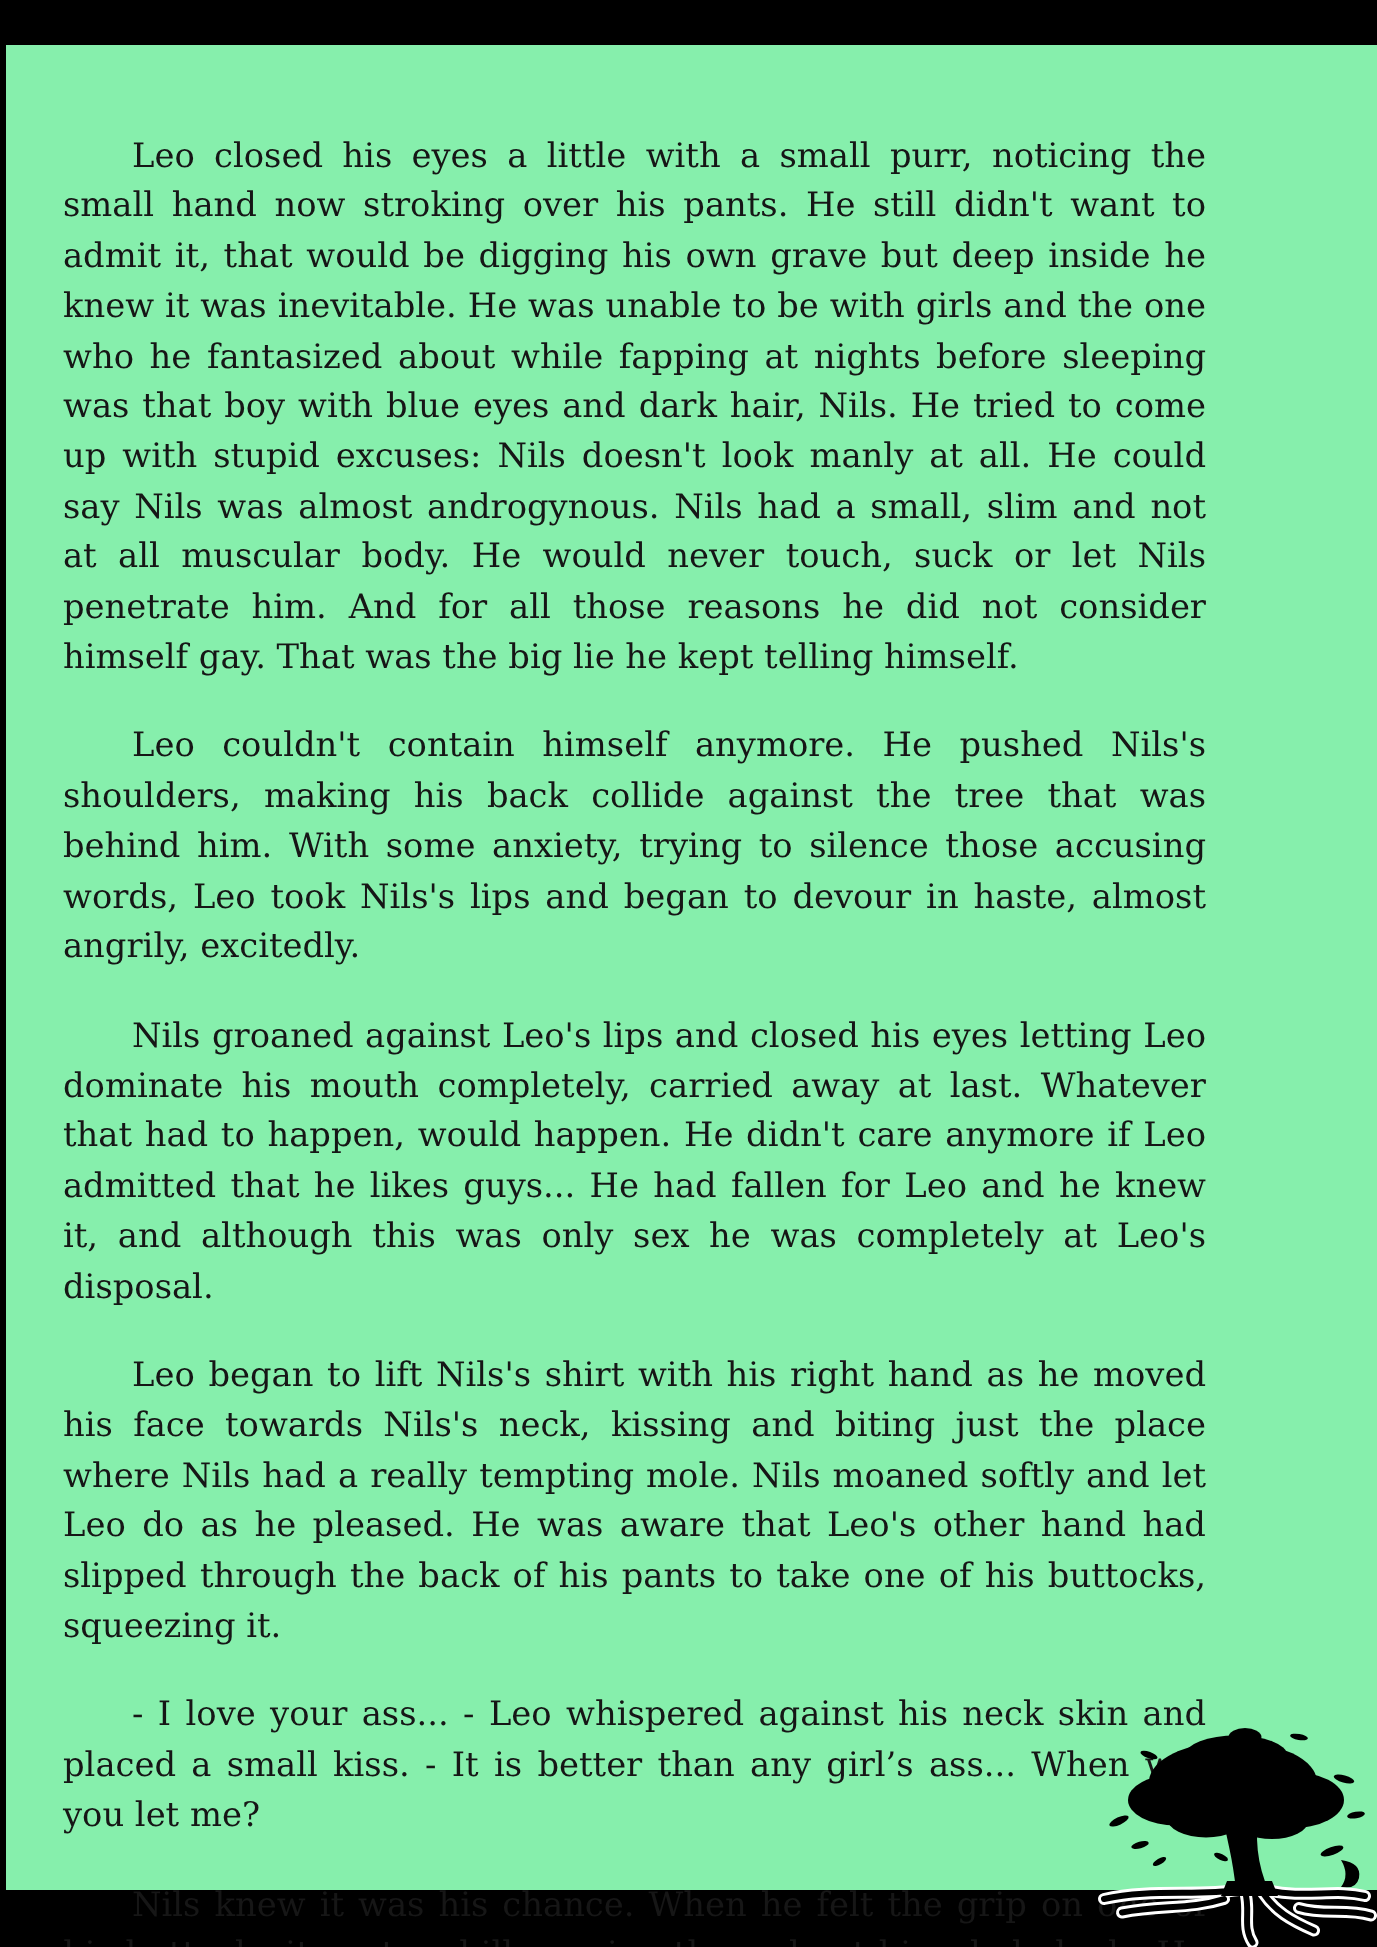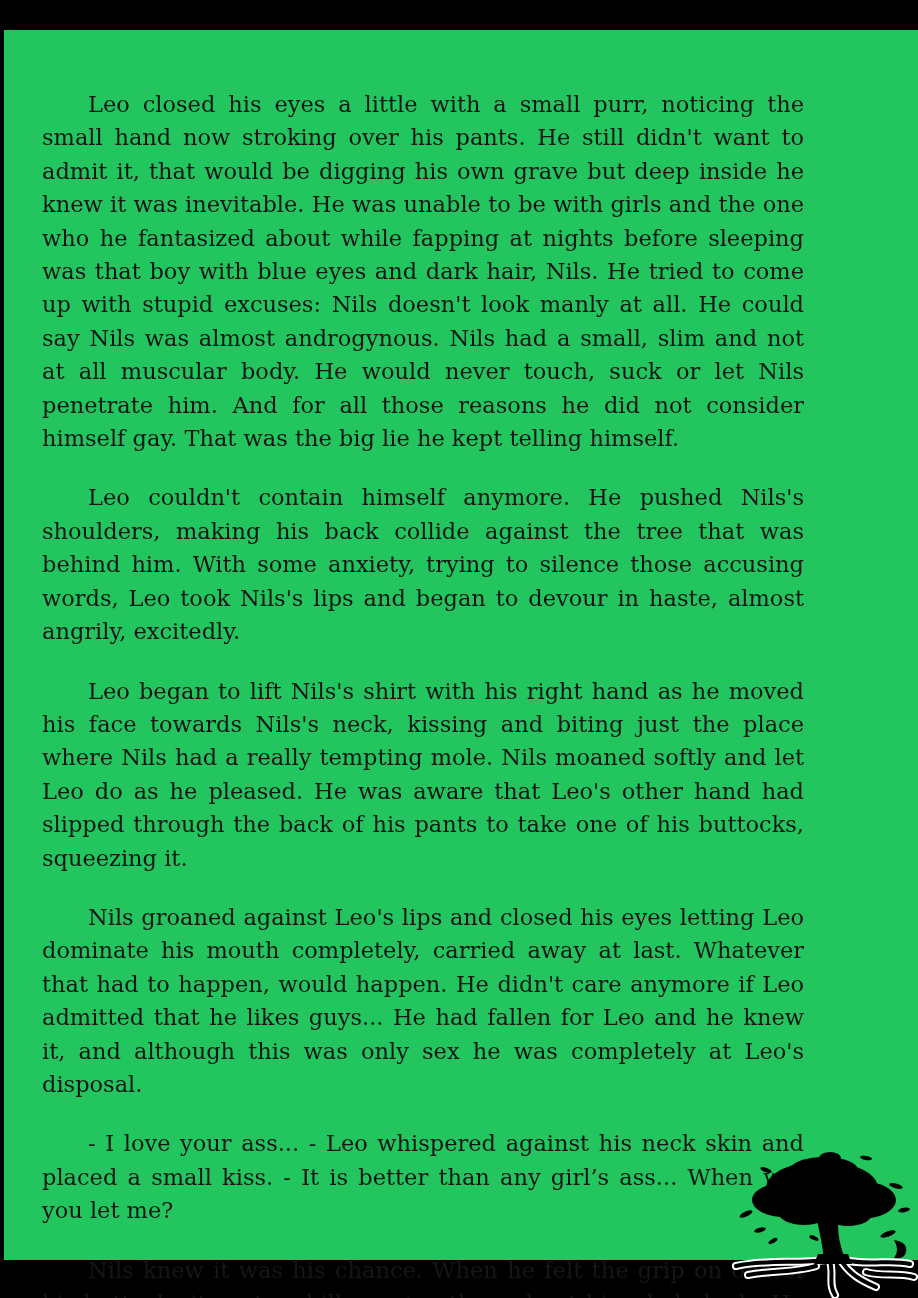--- a/index.html
+++ b/index.html
@@ -4,21 +4,21 @@
 <style>
   html, body {
     margin: 0;
     padding: 0;
     background: #ffffff;
   }
   .page {
     position: relative;
     width: 918px;
     height: 1298px;
-    background: #22c55e;
+    background: #86efac;
     overflow: hidden;
     font-family: "DejaVu Serif", "Liberation Serif", serif;
   }
   .top-bar {
     position: absolute;
     top: 0; left: 0;
     width: 100%;
     height: 30px;
     background: #000000;
     z-index: 3;
@@ -69,22 +69,22 @@
 <body>
 
 <div class="page">
 
   <div class="top-bar"></div>
   <div class="left-edge"></div>
 
   <div class="text-block">
     <p>Leo closed his eyes a little with a small purr, noticing the small hand now stroking over his pants. He still didn't want to admit it, that would be digging his own grave but deep inside he knew it was inevitable. He was unable to be with girls and the one who he fantasized about while fapping at nights before sleeping was that boy with blue eyes and dark hair, Nils. He tried to come up with stupid excuses: Nils doesn't look manly at all. He could say Nils was almost androgynous. Nils had a small, slim and not at all muscular body. He would never touch, suck or let Nils penetrate him. And for all those reasons he did not consider himself gay. That was the big lie he kept telling himself.</p>
     <p>Leo couldn't contain himself anymore. He pushed Nils's shoulders, making his back collide against the tree that was behind him. With some anxiety, trying to silence those accusing words, Leo took Nils's lips and began to devour in haste, almost angrily, excitedly.</p>
+    <p>Nils groaned against Leo's lips and closed his eyes letting Leo dominate his mouth completely, carried away at last. Whatever that had to happen, would happen. He didn't care anymore if Leo admitted that he likes guys... He had fallen for Leo and he knew it, and although this was only sex he was completely at Leo's disposal.</p>
     <p>Leo began to lift Nils's shirt with his right hand as he moved his face towards Nils's neck, kissing and biting just the place where Nils had a really tempting mole. Nils moaned softly and let Leo do as he pleased. He was aware that Leo's other hand had slipped through the back of his pants to take one of his buttocks, squeezing it.</p>
-    <p>Nils groaned against Leo's lips and closed his eyes letting Leo dominate his mouth completely, carried away at last. Whatever that had to happen, would happen. He didn't care anymore if Leo admitted that he likes guys... He had fallen for Leo and he knew it, and although this was only sex he was completely at Leo's disposal.</p>
     <p>- I love your ass... - Leo whispered against his neck skin and placed a small kiss. - It is better than any girl’s ass... When will you let me?</p>
     <p>Nils knew it was his chance. When he felt the grip on one of his buttocks it sent a chill running throughout his whole body. He drew a mischievous smile and gave Leo a playful look.</p>
   </div>
 
   <div class="bottom-bar"></div>
 
   <svg class="tree-logo" viewBox="0 0 200 150" xmlns="http://www.w3.org/2000/svg" aria-hidden="true">
 
     <g fill="#000000">
       <ellipse cx="28" cy="66" rx="7" ry="2.5" transform="rotate(-25 28 66)"></ellipse>

